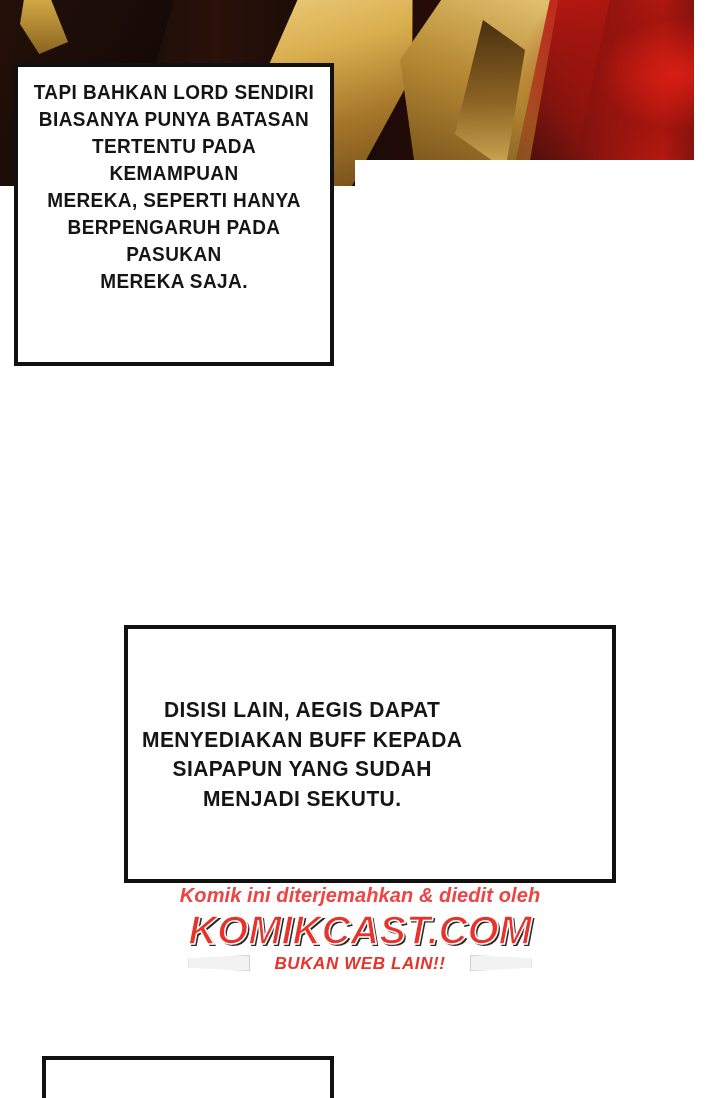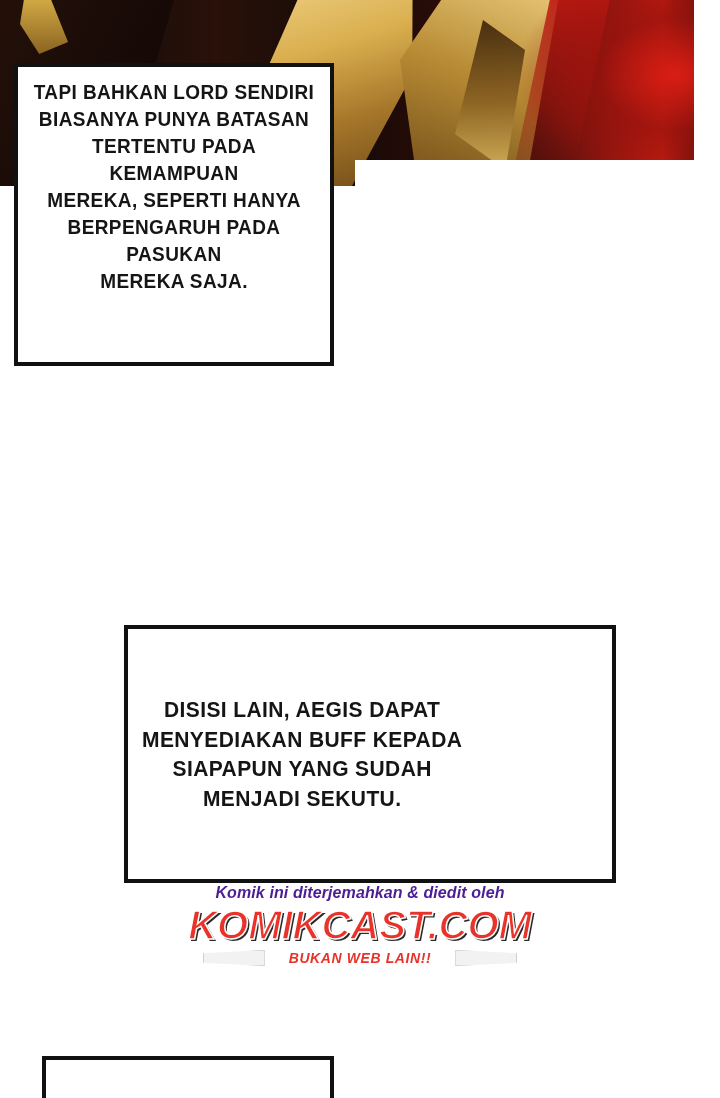--- a/index.html
+++ b/index.html
@@ -172,22 +172,22 @@
     top: 884px;
     width: 720px;
     height: 100px;
     text-align: center;
     user-select: none;
   }
   .wm-top {
     font-family: "Liberation Sans", sans-serif;
     font-weight: 700;
     font-style: italic;
-    font-size: 16px;
-    color: #4c1d95;
+    font-size: 20px;
+    color: #ef4444;
     letter-spacing: 0.1px;
   }
   .wm-main {
     position: relative;
     font-family: "Liberation Sans", sans-serif;
     font-weight: 700;
     font-style: italic;
     font-size: 40px;
     line-height: 44px;
     color: #e8332a;
@@ -201,21 +201,21 @@
   }
   .wm-sub-wrap {
     position: relative;
     display: inline-block;
     margin-top: 2px;
   }
   .wm-sub {
     font-family: "Liberation Sans", sans-serif;
     font-weight: 700;
     font-style: italic;
-    font-size: 14px;
+    font-size: 17px;
     color: #e8332a;
     letter-spacing: 0.6px;
     padding: 0 28px;
     position: relative;
     z-index: 2;
   }
   .wm-ribbon-left,
   .wm-ribbon-right {
     position: absolute;
     top: 1px;

